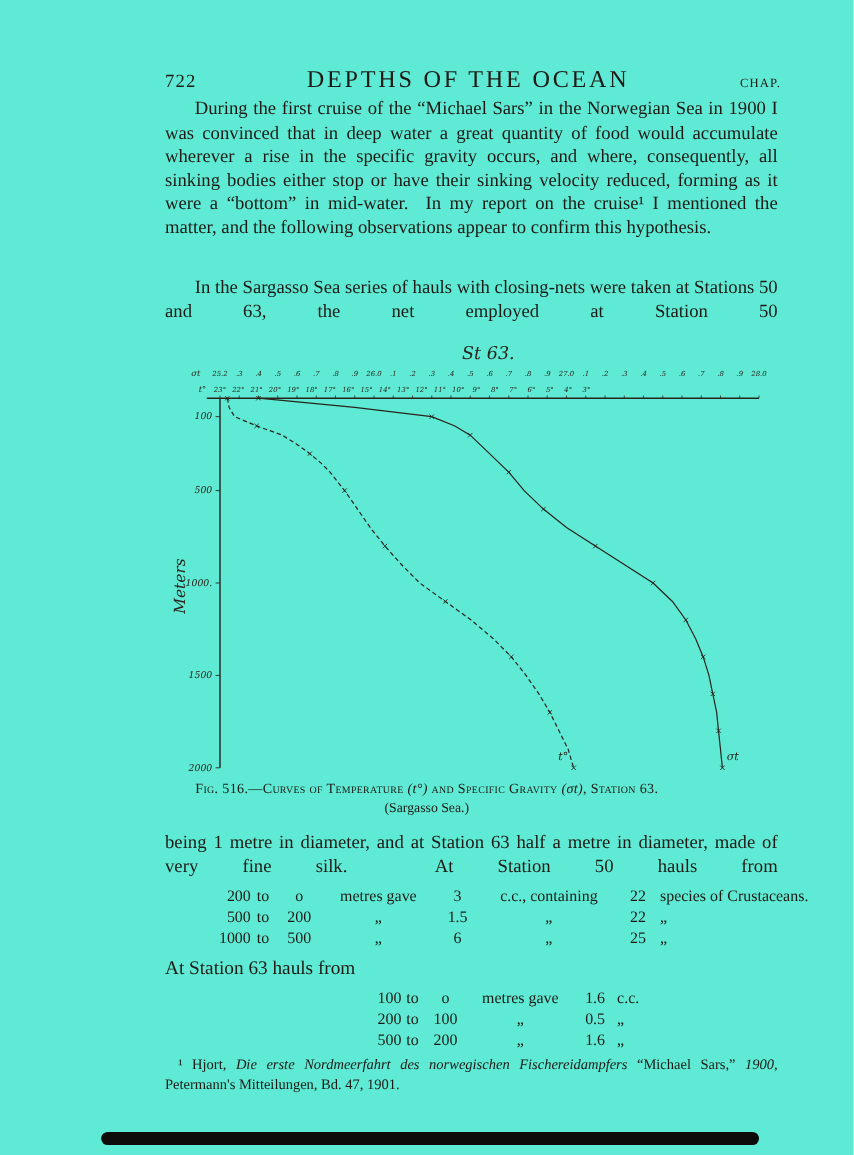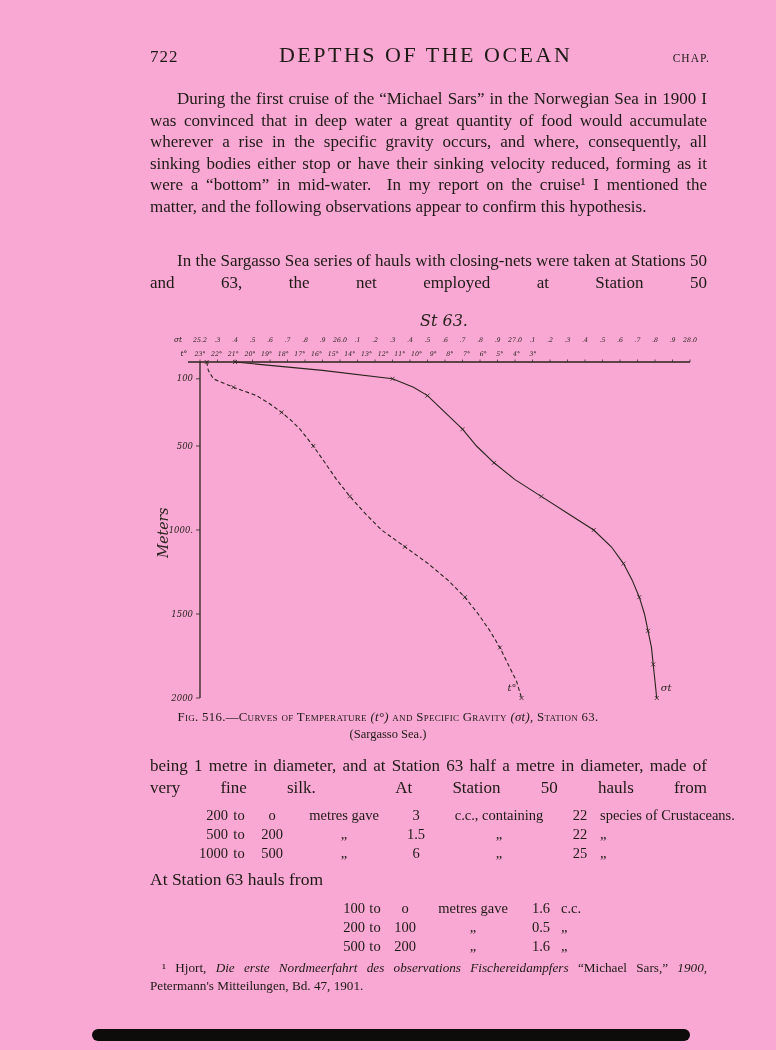--- a/index.html
+++ b/index.html
@@ -1,23 +1,23 @@
 <!DOCTYPE html>
 <html><head>
 <meta charset="utf-8">
 <style>
   html,body{margin:0;padding:0;background:#e8e6e1;}
   .page{
-    position:relative;width:776px;height:1050px;background:#f9a8d4;
+    position:relative;width:776px;height:1050px;background:#5eead4;
     font-family:"Liberation Serif",serif;color:#1e1a15;overflow:hidden;
     margin:0 auto;
   }
   .running-head{position:absolute;top:42px;left:150px;width:560px;display:flex;justify-content:space-between;align-items:baseline;}
   .page-num{font-size:17px;letter-spacing:1px;}
-  .running-title{font-size:22px;font-weight:400;letter-spacing:2.5px;margin:0;}
+  .running-title{font-size:22px;font-weight:400;letter-spacing:2.5px;margin:17px;}
   .chap{font-size:11.5px;letter-spacing:1px;}
   .body{position:absolute;left:150px;width:557px;margin:0;font-size:17px;line-height:21.6px;text-align:justify;}
   .indent{text-indent:27px;}
   .fulljust{text-align-last:justify;}
   .para1{top:88px;}
   .para2{top:250px;}
   .para3{top:755px;}
   .heading63{top:869px;font-size:17.5px;text-align:left;}
   figure{margin:0;}
   #chart-svg{position:absolute;left:148px;top:310px;}
@@ -240,18 +240,18 @@
       <span class="c r">500</span>
       <span class="c ctr">to</span>
       <span class="c ctr">200</span>
       <span class="c ctr">„</span>
       <span class="c ctr">1.6</span>
       <span class="c lft">„</span>
     </div>
   </div>
 
   <div class="footnote">
-    <span>¹ Hjort, </span><span class="it">Die erste Nordmeerfahrt des observations Fischereidampfers</span><span> “Michael Sars,” </span><span class="it">1900</span><span>, Petermann's Mitteilungen, Bd. 47, 1901.</span>
+    <span>¹ Hjort, </span><span class="it">Die erste Nordmeerfahrt des norwegischen Fischereidampfers</span><span> “Michael Sars,” </span><span class="it">1900</span><span>, Petermann's Mitteilungen, Bd. 47, 1901.</span>
   </div>
 
   <div class="scan-bar"></div>
 
 </div>
 
 </body></html>

